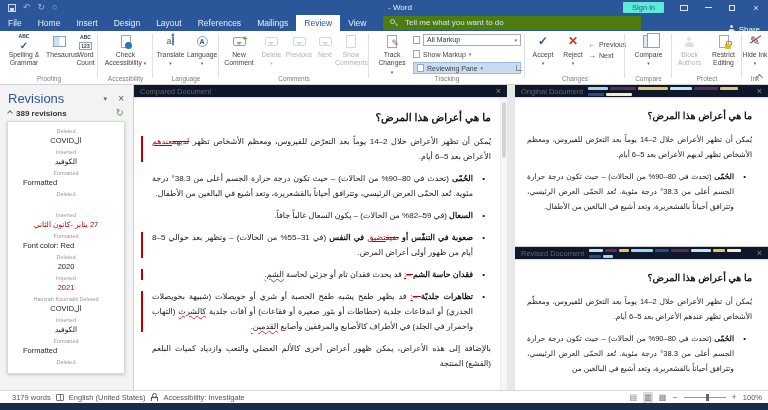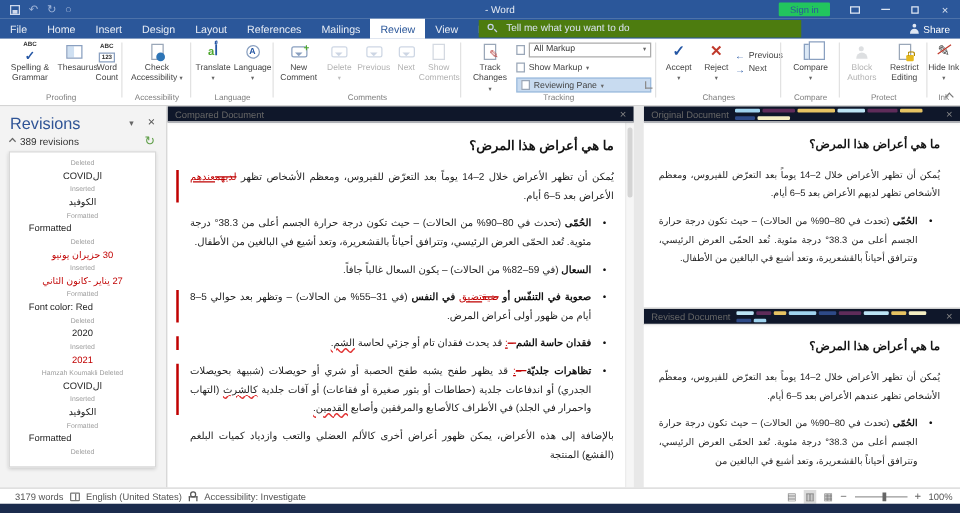--- a/index.html
+++ b/index.html
@@ -6,33 +6,33 @@
 html,body{width:768px;height:410px;overflow:hidden}
 body{font-family:"Liberation Sans",sans-serif;position:relative;background:#e8e8e8;color:#222}
 .abs{position:absolute}
 
 #titlebar{position:absolute;top:0;left:0;right:0;height:15px;background:#2b579a;color:#fff}
 .qat{position:absolute;left:8px;top:2px;display:flex;gap:7px;align-items:center;height:11px}
 .saveic{width:8px;height:8px;border:1px solid #cfd9ec;position:relative}
 .saveic:after{content:"";position:absolute;left:1px;bottom:0;width:4px;height:3px;background:#cfd9ec}
 .qglyph{font-size:9px;line-height:11px;color:#9fb4d8}
 .apptitle{position:absolute;left:388px;top:3px;font-size:8px;color:#e8edf5}
-.signin{position:absolute;right:104px;top:2px;background:#22c55e;color:#2b579a;font-size:7.5px;padding:1px 9px;border-radius:1px}
+.signin{position:absolute;right:104px;top:2px;background:#5eead4;color:#2b579a;font-size:7.5px;padding:1px 9px;border-radius:1px}
 .winbtn{position:absolute;top:0;width:24px;height:15px;display:flex;align-items:center;justify-content:center;font-size:9px;color:#dfe7f3}
 .minline{width:7px;height:1px;background:#dfe7f3}
 .restbox{width:6px;height:6px;border:1px solid #dfe7f3}
 .ribopt{width:8px;height:6px;border:1px solid #dfe7f3;position:relative}
 
 #tabrow{position:absolute;top:15px;left:0;right:0;height:16px;background:#2b579a;display:flex;font-size:8.5px;color:#e8edf5}
 .tab{padding:0 8px;line-height:16px;white-space:nowrap}
 .tab.active{background:#fff;color:#2b579a}
 .tellme{position:absolute;left:383px;top:16px;width:258px;height:14px;background:#4d7c0f;color:#dce5f3;font-size:8px;line-height:14px;padding-left:22px}
 .searchic{position:absolute;left:7px;top:3px;width:5px;height:5px;border:1px solid #c7d4ea;border-radius:50%}
 .searchic:after{content:"";position:absolute;left:4px;top:4px;width:3px;height:1px;background:#c7d4ea;transform:rotate(45deg)}
-.share{position:absolute;right:8px;top:15px;height:16px;color:#fff;font-size:8px;display:flex;align-items:center;gap:4px}
+.share{position:absolute;right:8px;top:21px;height:16px;color:#fff;font-size:8px;display:flex;align-items:center;gap:4px}
 .person{width:7px;height:8px;position:relative}
 .person:before{content:"";position:absolute;left:2px;top:0;width:3px;height:3px;border-radius:50%;background:#dfe7f3}
 .person:after{content:"";position:absolute;left:0;bottom:0;width:7px;height:4px;border-radius:4px 4px 0 0;background:#dfe7f3}
 
 #ribbon{position:absolute;top:31px;left:0;right:0;height:54px;background:#fff;border-bottom:1px solid #d4d4d4}
 .rgroup{position:absolute;top:0;height:53px}
 .gdiv{position:absolute;top:3px;right:0;height:44px;width:1px;background:#e2e2e2}
 .glabel{position:absolute;bottom:2px;left:0;width:100%;text-align:center;font-size:6.5px;color:#7d7d7d;white-space:nowrap}
 .rbtn{position:absolute;top:2px;text-align:center;font-size:6.8px;color:#444;line-height:1.25}
 .rbtn .ric{height:17px;display:flex;align-items:center;justify-content:center;margin-bottom:1px}
@@ -64,21 +64,21 @@
 .persongray{width:9px;height:10px;position:relative;opacity:.8}
 .persongray:before{content:"";position:absolute;left:2px;top:0;width:4px;height:4px;border-radius:50%;background:#9aa0a8}
 .persongray:after{content:"";position:absolute;left:0;bottom:0;width:9px;height:5px;border-radius:5px 5px 0 0;background:#9aa0a8}
 .launcher{position:absolute;right:3px;bottom:13px;width:6px;height:6px;border-left:1px solid #8c8c8c;border-bottom:1px solid #8c8c8c}
 .collapse{position:absolute;right:6px;top:44px;width:5px;height:5px;border-left:1px solid #777;border-top:1px solid #777;transform:rotate(45deg)}
 
 #revpane{position:absolute;left:0;top:85px;width:134px;height:305px;background:#f3f3f3;border-right:1px solid #cfcfcf}
 .rptitle{position:absolute;left:8px;top:6px;font-size:13px;color:#2f5496}
 .rpcaret{position:absolute;right:26px;top:10px;font-size:7px;color:#666}
 .rpx{position:absolute;right:9px;top:8px;font-size:10px;color:#555}
-.countrow{position:absolute;left:8px;top:24px;display:flex;align-items:flex-start;gap:4px;font-size:8px;font-weight:normal;color:#333}
+.countrow{position:absolute;left:8px;top:24px;display:flex;align-items:flex-start;gap:4px;font-size:8px;font-weight:bold;color:#333}
 .chevup{width:4px;height:4px;border-left:1px solid #666;border-top:1px solid #666;transform:rotate(45deg);margin-top:2px}
 .refresh{position:absolute;right:9px;top:22px;color:#5f9e48;font-size:10px}
 .rcard{position:absolute;left:7px;right:8px;top:36px;bottom:16px;background:#fff;border:1px solid #d8d8d8;box-shadow:0 1px 3px rgba(0,0,0,.18);overflow:hidden;padding-top:5px}
 .ritem{height:21px;text-align:center;overflow:hidden}
 .rlbl{font-size:5.5px;color:#9a9a9a;line-height:8px;height:8px}
 .rtxt{font-size:7.5px;color:#1d1d1d;line-height:12px}
 .rtxt.red{color:#c00000}
 .rtxt.en{text-align:left;padding-left:15px}
 .ar{direction:rtl;unicode-bidi:plaintext}
 
@@ -321,21 +321,20 @@
     <div class="ritem">
         <div class="rlbl">Inserted</div>
         <div class="rtxt ar">الكوفيد</div>
       </div>
     <div class="ritem">
         <div class="rlbl">Formatted</div>
         <div class="rtxt en">Formatted</div>
       </div>
     <div class="ritem">
         <div class="rlbl">Deleted</div>
-        <div class="rtxt ar red">30 حزيران يونيو</div>
       </div>
     <div class="ritem">
         <div class="rlbl">Inserted</div>
         <div class="rtxt ar red">27 يناير -كانون الثاني</div>
       </div>
     <div class="ritem">
         <div class="rlbl">Formatted</div>
         <div class="rtxt en">Font color: Red</div>
       </div>
     <div class="ritem">

